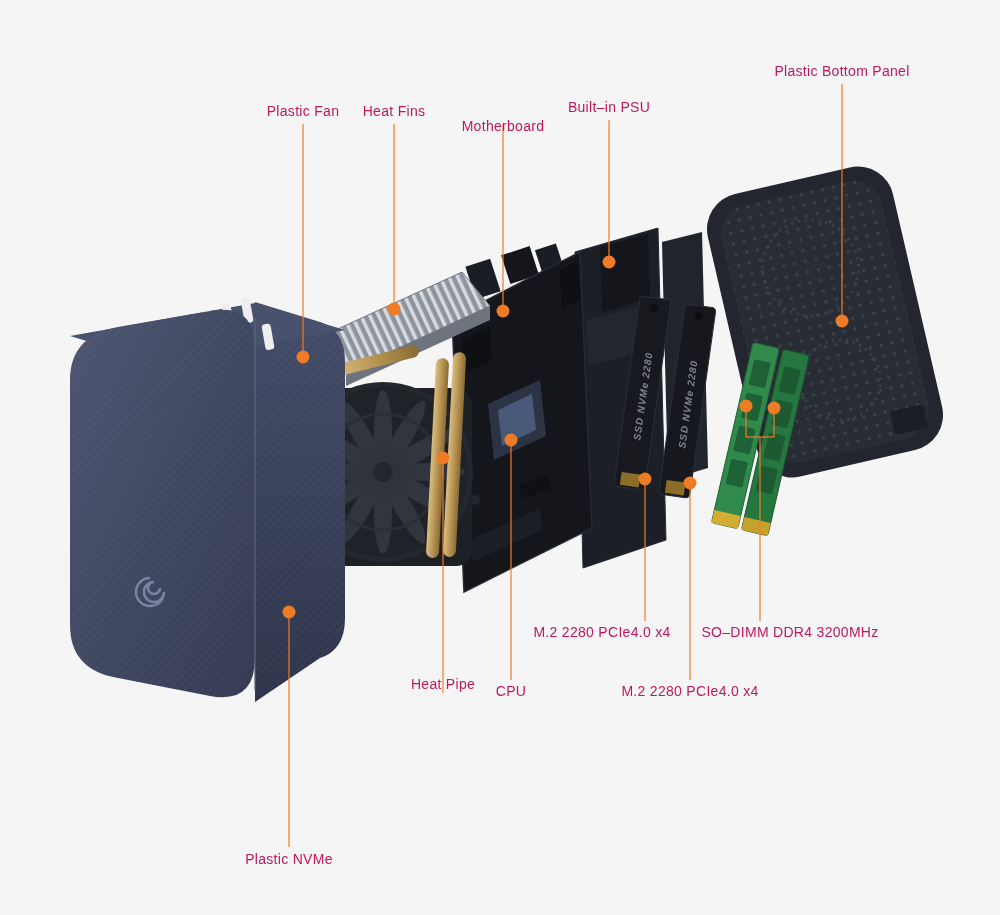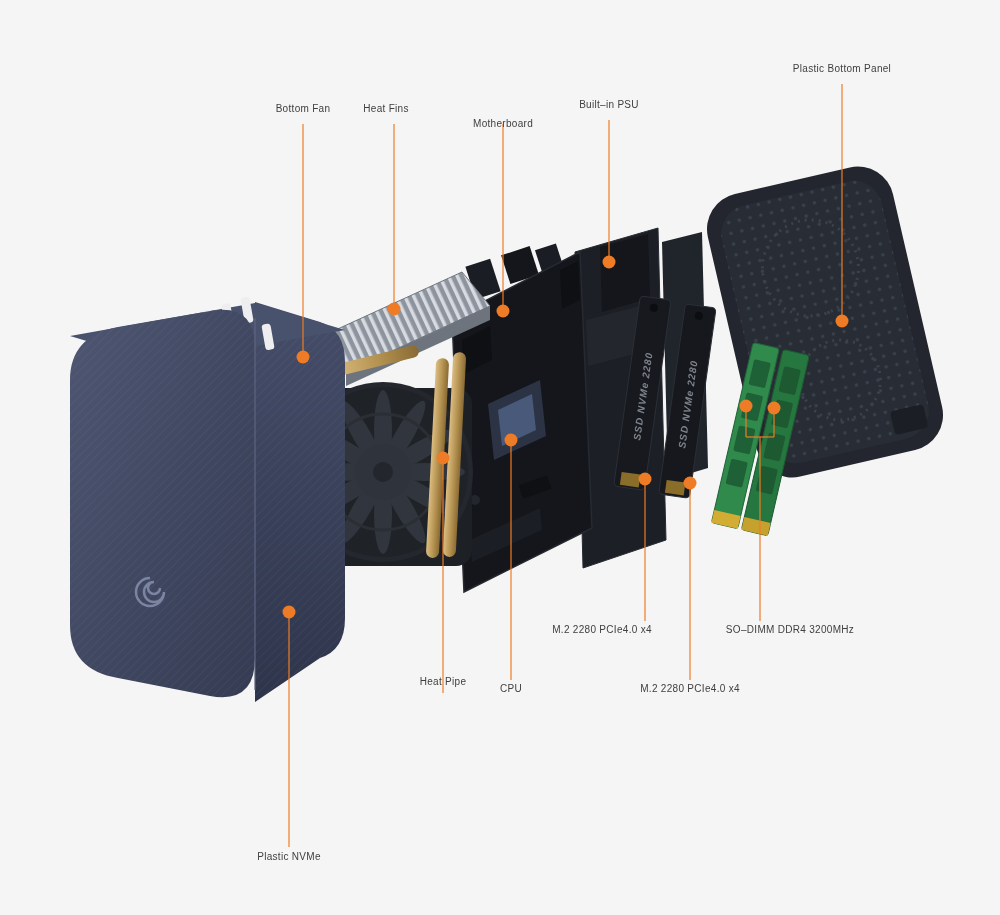--- a/index.html
+++ b/index.html
@@ -4,21 +4,21 @@
 <style>
   html,body{margin:0;padding:0;background:#f5f5f6;}
   .stage{
     position:relative;width:1000px;height:915px;margin:0 auto;
     background:#f5f5f6;overflow:hidden;
     font-family:"Liberation Sans",sans-serif;
   }
   .scene{position:absolute;left:0;top:0;}
   .label{
     position:absolute;transform:translateX(-50%);
-    font-size:10px;color:#404040;white-space:nowrap;letter-spacing:.3px;
+    font-size:14px;color:#be185d;white-space:nowrap;letter-spacing:.3px;
   }
 </style>
 </head>
 <body>
 
 <div class="stage">
 
   <svg class="scene" width="1000" height="915" viewBox="0 0 1000 915">
     <defs>
       <linearGradient id="gCase" x1="0" y1="0" x2="1" y2="1">
@@ -197,22 +197,22 @@
       <circle cx="443" cy="458" r="6.5"></circle>
       <circle cx="511" cy="440" r="6.5"></circle>
       <circle cx="645" cy="479" r="6.5"></circle>
       <circle cx="690" cy="483" r="6.5"></circle>
       <circle cx="746" cy="406" r="6.5"></circle>
       <circle cx="774" cy="408" r="6.5"></circle>
       <circle cx="289" cy="612" r="6.5"></circle>
     </g>
   </svg>
 
-  <div class="label" style="left:303px;top:103px">Bottom Fan</div>
-  <div class="label" style="left:386px;top:103px">Heat Fins</div>
+  <div class="label" style="left:303px;top:103px">Plastic Fan</div>
+  <div class="label" style="left:394px;top:103px">Heat Fins</div>
   <div class="label" style="left:503px;top:118px">Motherboard</div>
   <div class="label" style="left:609px;top:99px">Built–in PSU</div>
   <div class="label" style="left:842px;top:63px">Plastic Bottom Panel</div>
   <div class="label" style="left:602px;top:624px">M.2 2280 PCIe4.0 x4</div>
   <div class="label" style="left:790px;top:624px">SO–DIMM DDR4 3200MHz</div>
   <div class="label" style="left:690px;top:683px">M.2 2280 PCIe4.0 x4</div>
   <div class="label" style="left:511px;top:683px">CPU</div>
   <div class="label" style="left:443px;top:676px">Heat Pipe</div>
   <div class="label" style="left:289px;top:851px">Plastic NVMe</div>
 </div>

